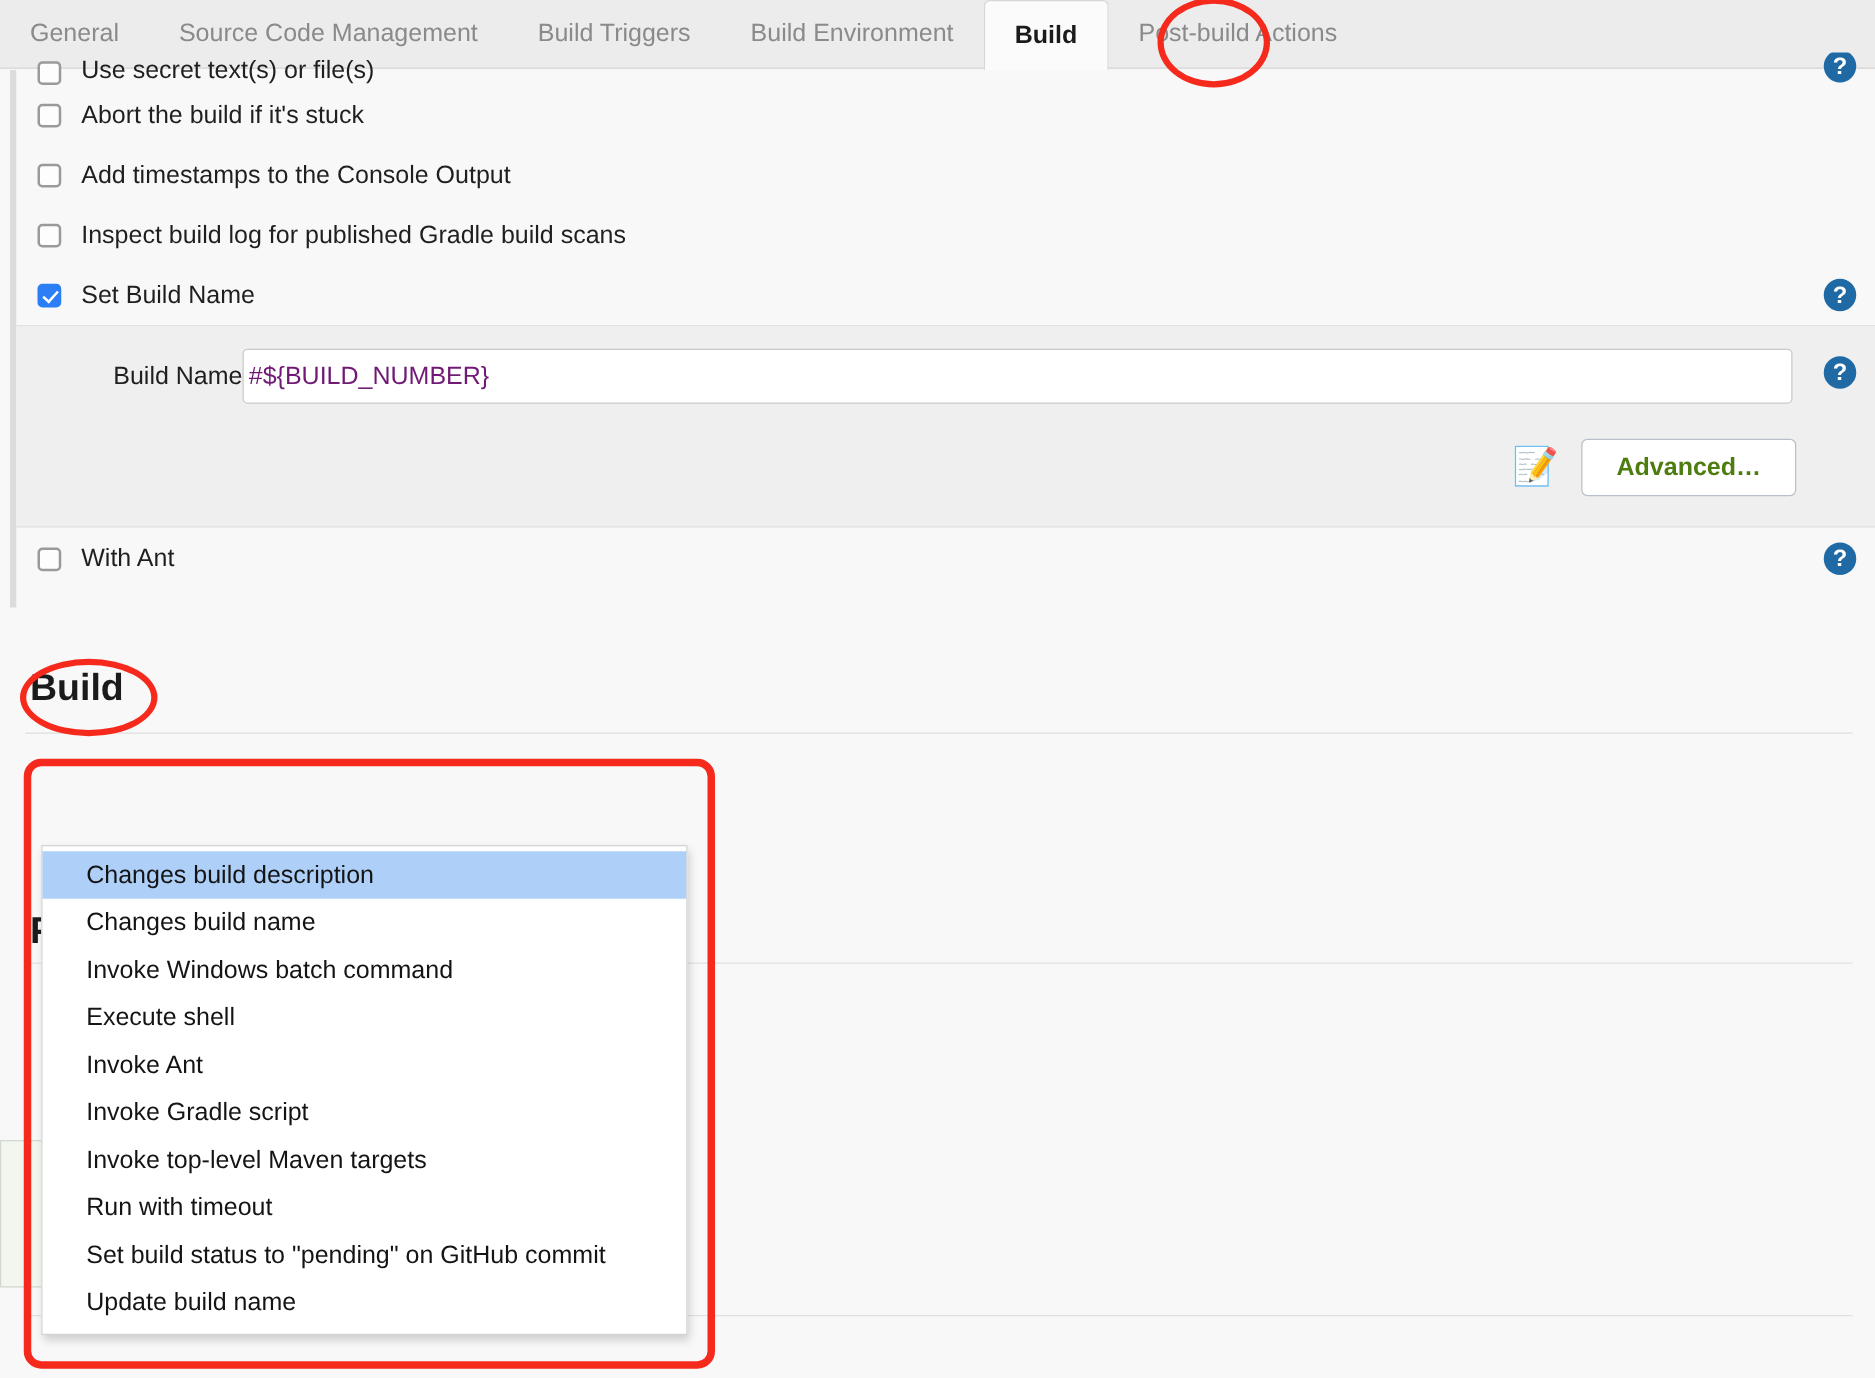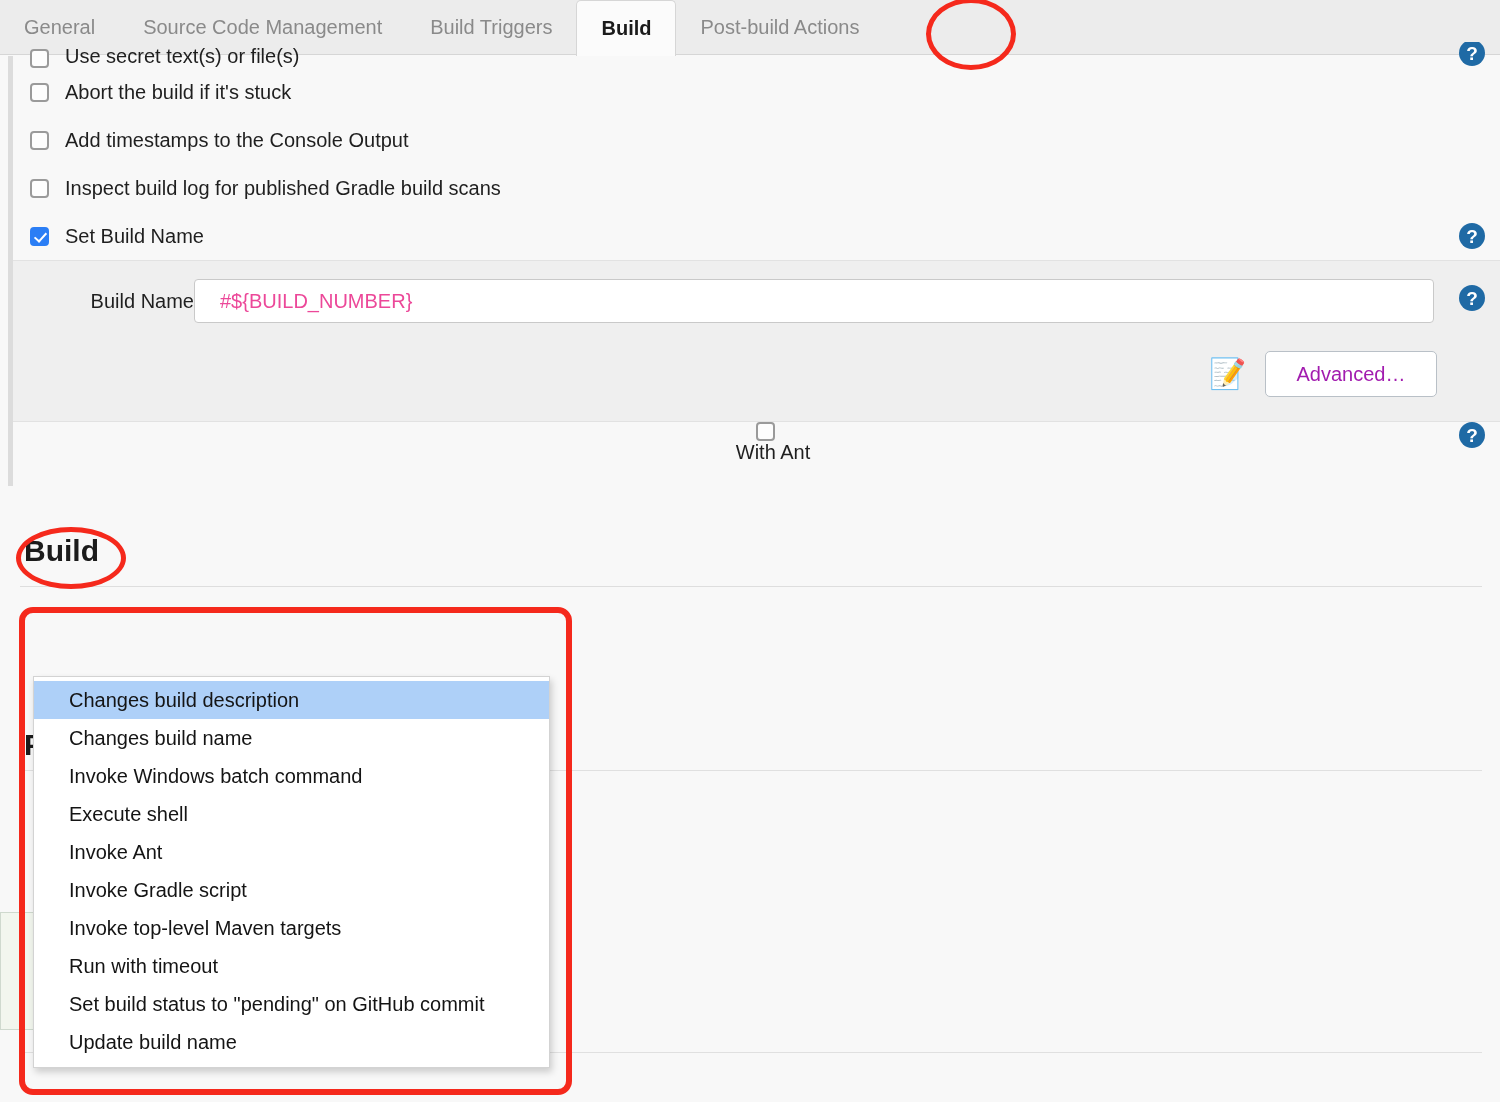--- a/index.html
+++ b/index.html
@@ -159,22 +159,22 @@
     white-space: nowrap;
   }
   .text-input {
     flex: 0 0 auto;
     width: 1240px;
     height: 44px;
     border: 1px solid #c9c9c9;
     border-radius: 4px;
     background: #fff;
     font-size: 20px;
-    color: #ec4899;
-    padding: 0 25px;
+    color: #701a75;
+    padding: 0 4px;
     font-family: "Liberation Sans", sans-serif;
   }
   .adv-row {
     display: flex;
     align-items: center;
     justify-content: flex-end;
     padding-right: 63px;
     margin-top: 28px;
     gap: 18px;
   }
@@ -183,22 +183,22 @@
     line-height: 1;
     user-select: none;
   }
   .btn-advanced {
     height: 46px;
     min-width: 172px;
     border: 1px solid #b9c0c7;
     border-radius: 5px;
     background: #fff;
     font-size: 20px;
-    font-weight: normal;
-    color: #a21caf;
+    font-weight: bold;
+    color: #4d7c0f;
     cursor: pointer;
     font-family: "Liberation Sans", sans-serif;
   }
 
   
   .section-heading {
     position: absolute;
     left: 24px;
     top: 534px;
     font-size: 30px;
@@ -314,20 +314,21 @@
 </head>
 <body>
 
 <div id="root">
 
   <div class="tabbar">
     <div class="tabs">
       <button class="tab">General</button>
       <button class="tab">Source Code Management</button>
       <button class="tab">Build Triggers</button>
+      <button class="tab">Build Environment</button>
       <button class="tab active">Build</button>
       <button class="tab">Post-build Actions</button>
     </div>
   </div>
 
   <div class="left-rail"></div>
 
   <div class="config-area">
 
     <div class="row clipped">
@@ -362,21 +363,21 @@
         <div class="field-label">Build Name</div>
         <input class="text-input" type="text" value="#${BUILD_NUMBER}" style="">
         <div class="help" style="top:24px;">?</div>
       </div>
       <div class="adv-row">
         <span class="notepad-icon">📝</span>
         <button class="btn-advanced">Advanced…</button>
       </div>
     </div>
 
-    <div class="row" style="height:50px;flex-direction:column;">
+    <div class="row" style="height:50px;">
       <div class="cb"></div>
       <div class="row-label">With Ant</div>
       <div class="help">?</div>
     </div>
 
   </div>
 
   <div class="section-heading">Build</div>
   <div class="section-rule"></div>
 

